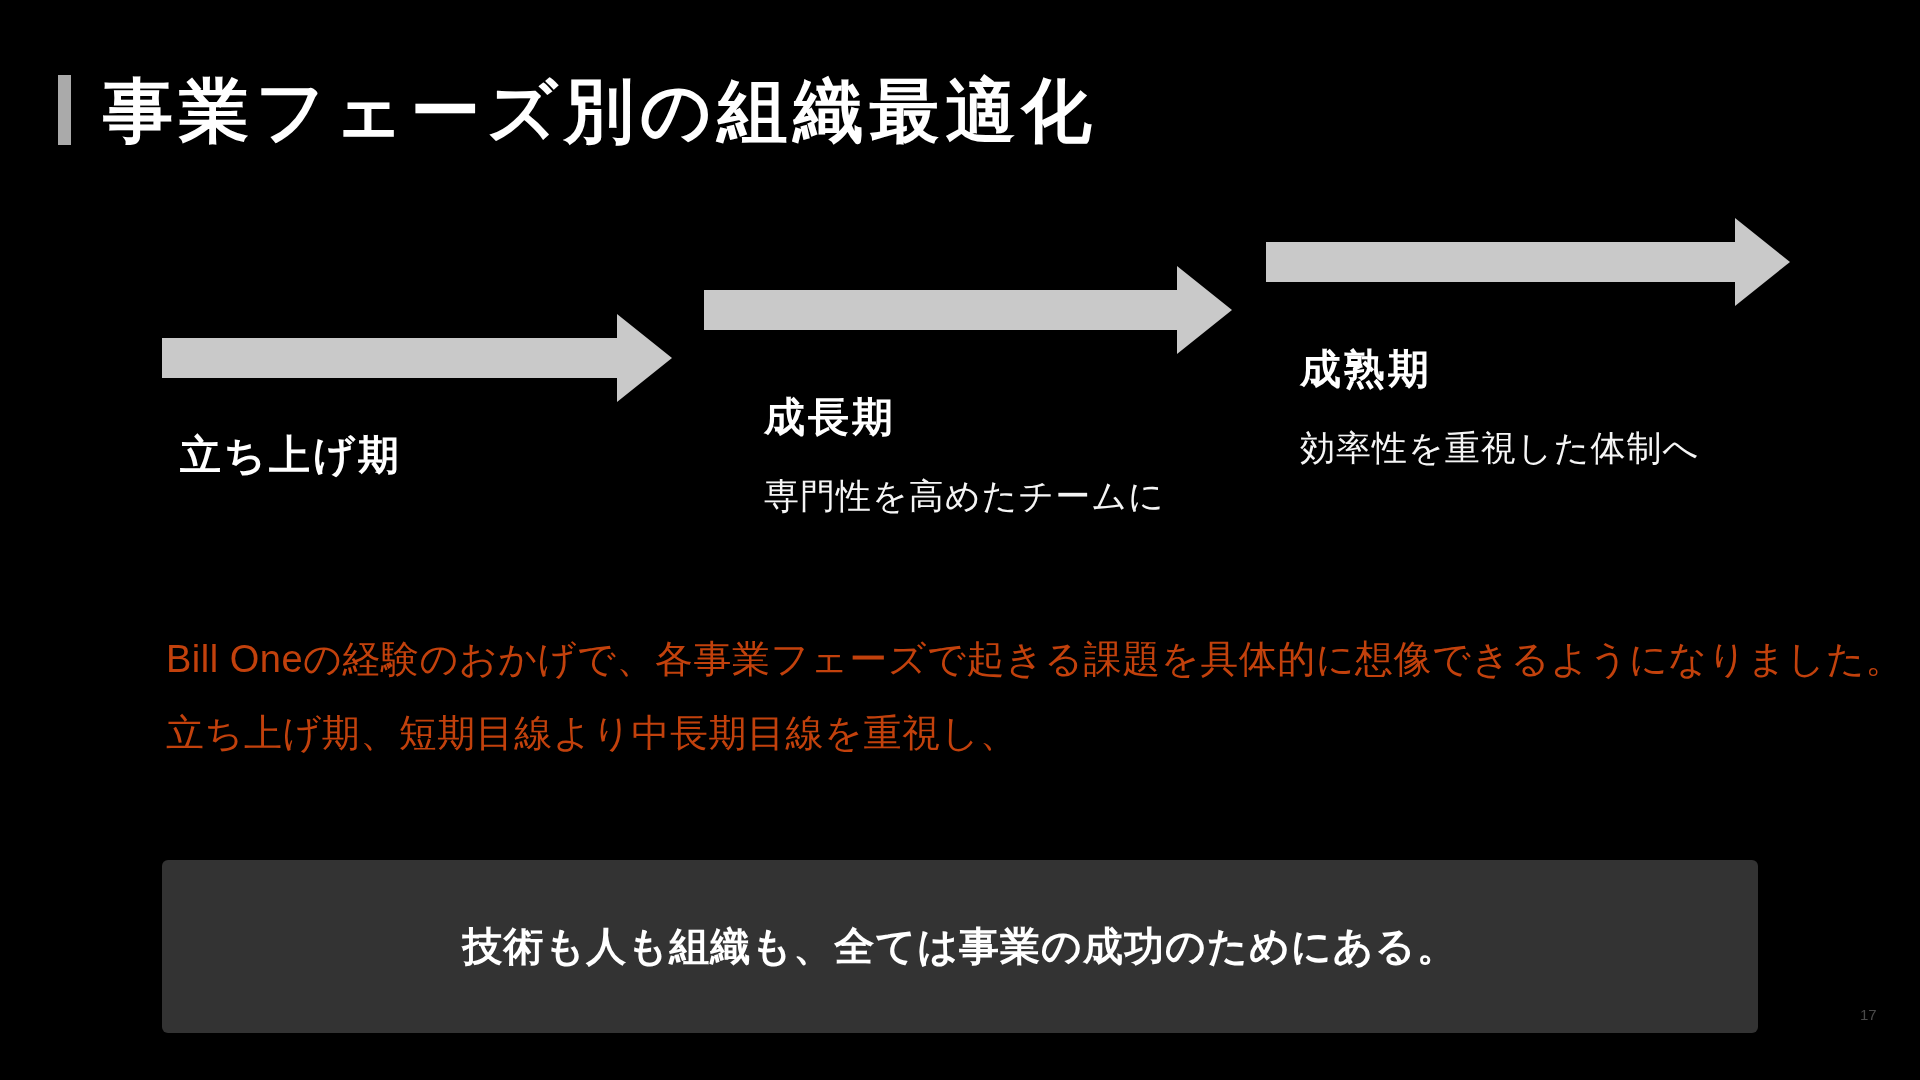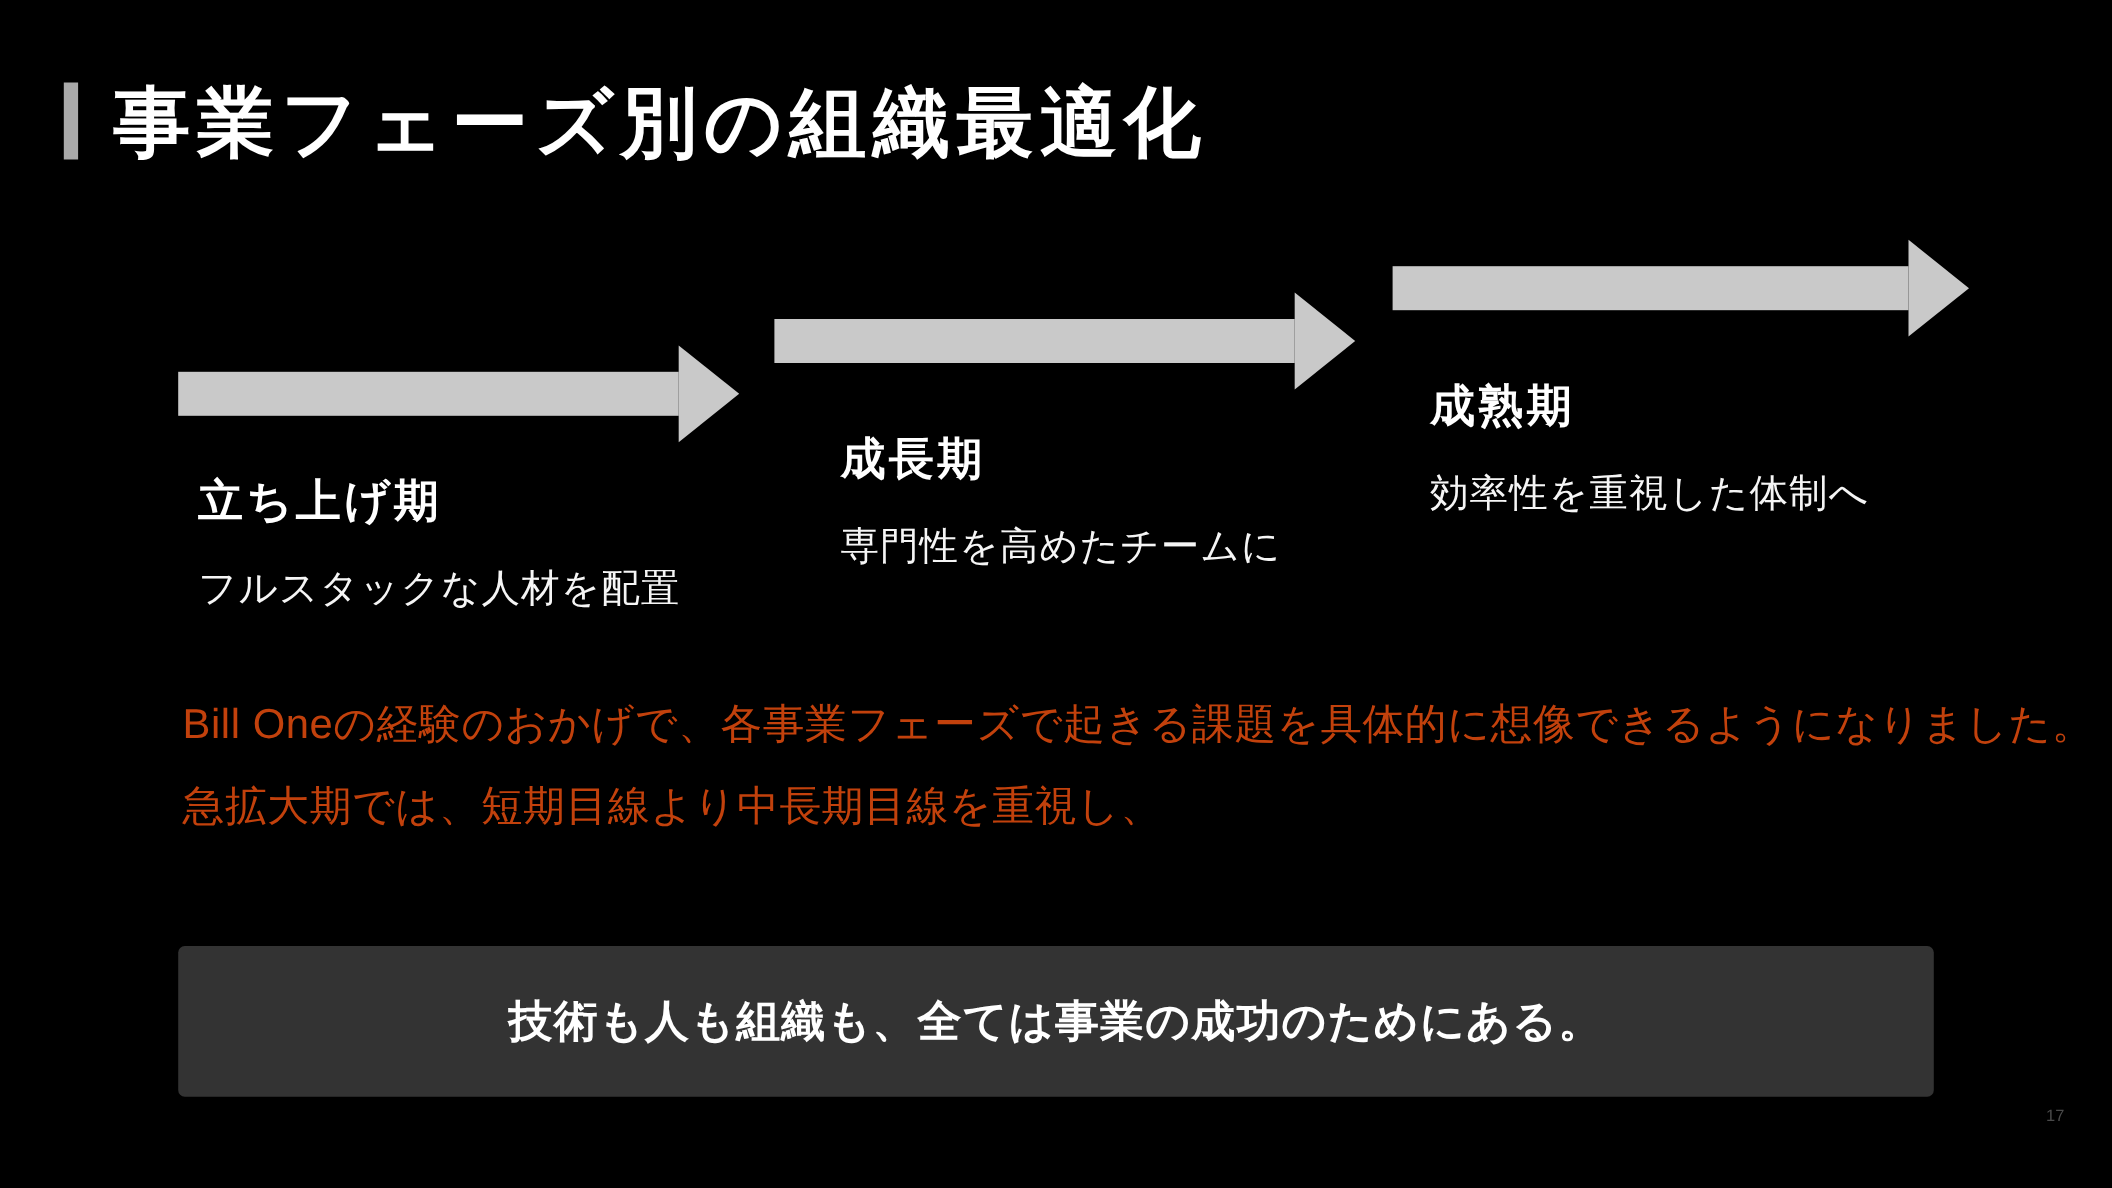--- a/index.html
+++ b/index.html
@@ -81,21 +81,21 @@
     white-space: nowrap;
   }
   .body-text p { margin: 0; }
 
   
   .highlight-box {
     position: absolute;
     left: 162px;
     top: 860px;
     width: 1596px;
-    height: 137px;
+    height: 173px;
     background: var(--box-background);
     border-radius: 6px;
     display: flex;
     align-items: center;
     justify-content: center;
   }
   .highlight-box span {
     font-size: 40px;
     font-weight: 700;
     letter-spacing: 1px;
@@ -129,34 +129,33 @@
     <div class="bar"></div>
     <div class="head"></div>
   </div>
   <div class="arrow arrow-3">
     <div class="bar"></div>
     <div class="head"></div>
   </div>
 
   <div class="phase phase-1">
     <div class="phase-name">立ち上げ期</div>
-    <div class="phase-desc">フルスタックな人材を配置</div>
   </div>
   <div class="phase phase-3">
     <div class="phase-name">成熟期</div>
     <div class="phase-desc">効率性を重視した体制へ</div>
   </div>
   <div class="phase phase-2">
     <div class="phase-name">成長期</div>
     <div class="phase-desc">専門性を高めたチームに</div>
   </div>
 
   <div class="body-text">
     <p>Bill Oneの経験のおかげで、各事業フェーズで起きる課題を具体的に想像できるようになりました。</p>
-    <p>急拡大期では、短期目線より中長期目線を重視し、</p>
+    <p>立ち上げ期、短期目線より中長期目線を重視し、</p>
   </div>
 
   <div class="highlight-box">
     <span>技術も人も組織も、全ては事業の成功のためにある。</span>
   </div>
 
   <div class="page-number">17</div>
 
 </div>
 

